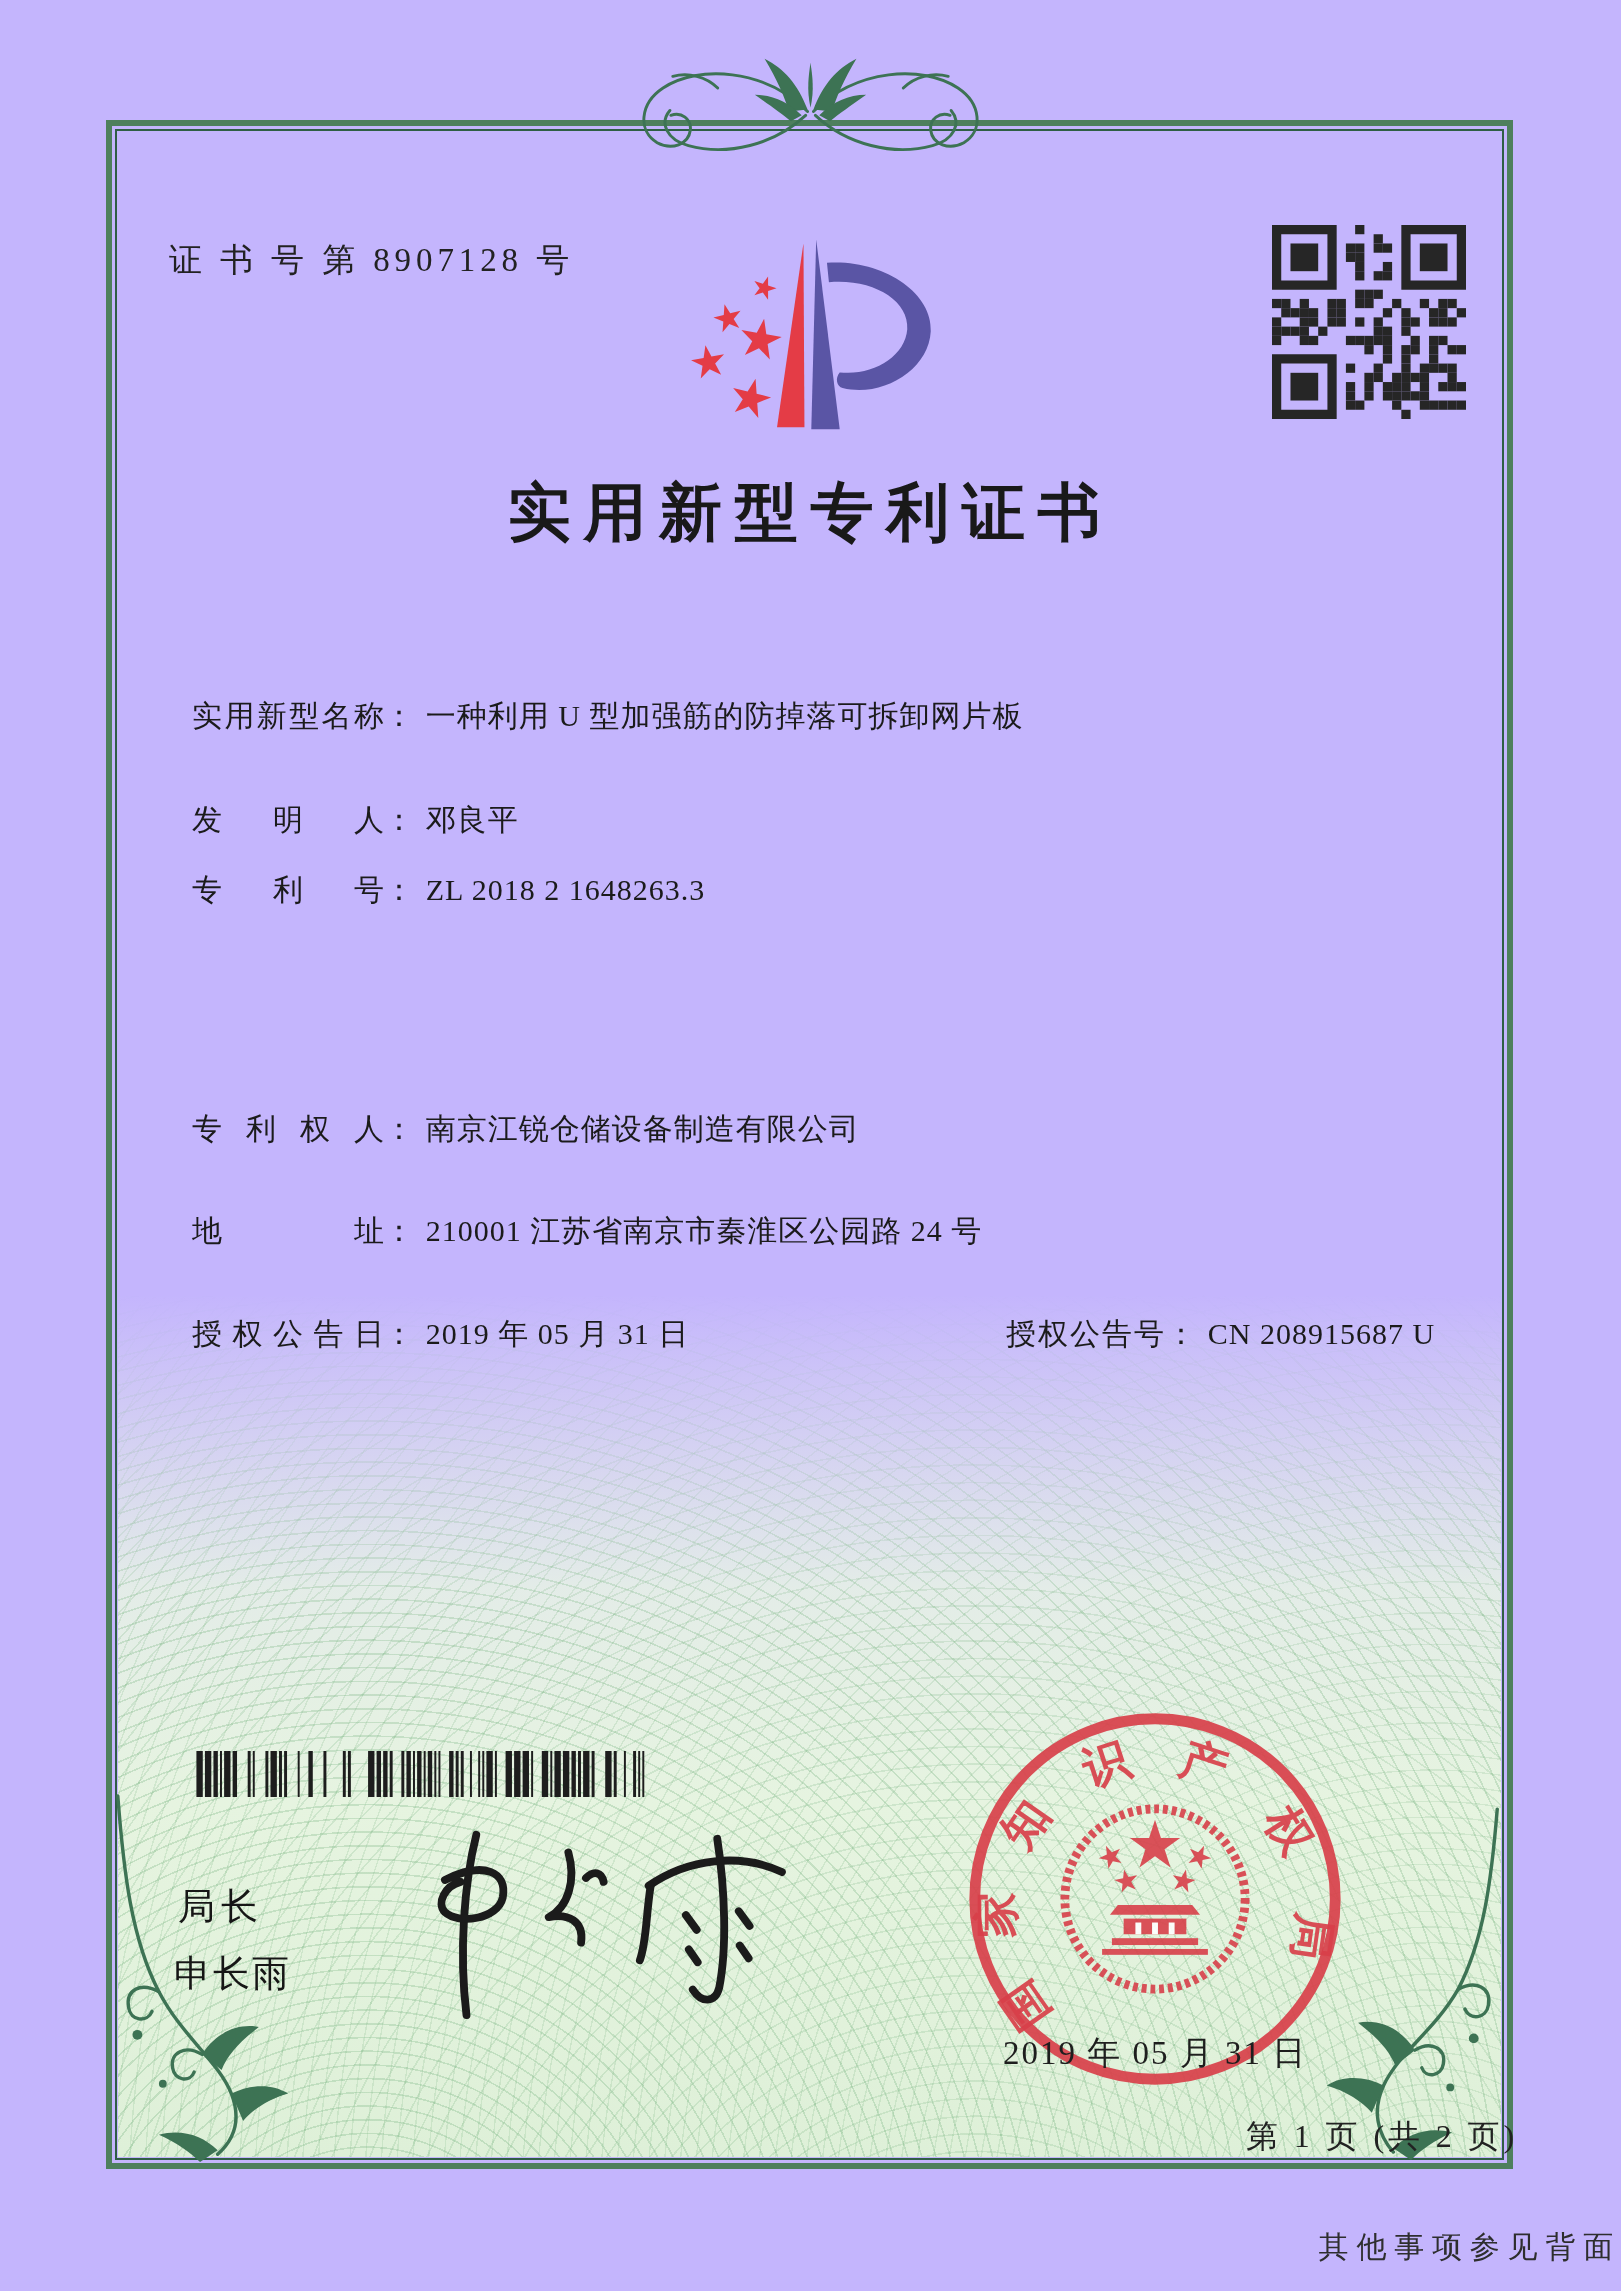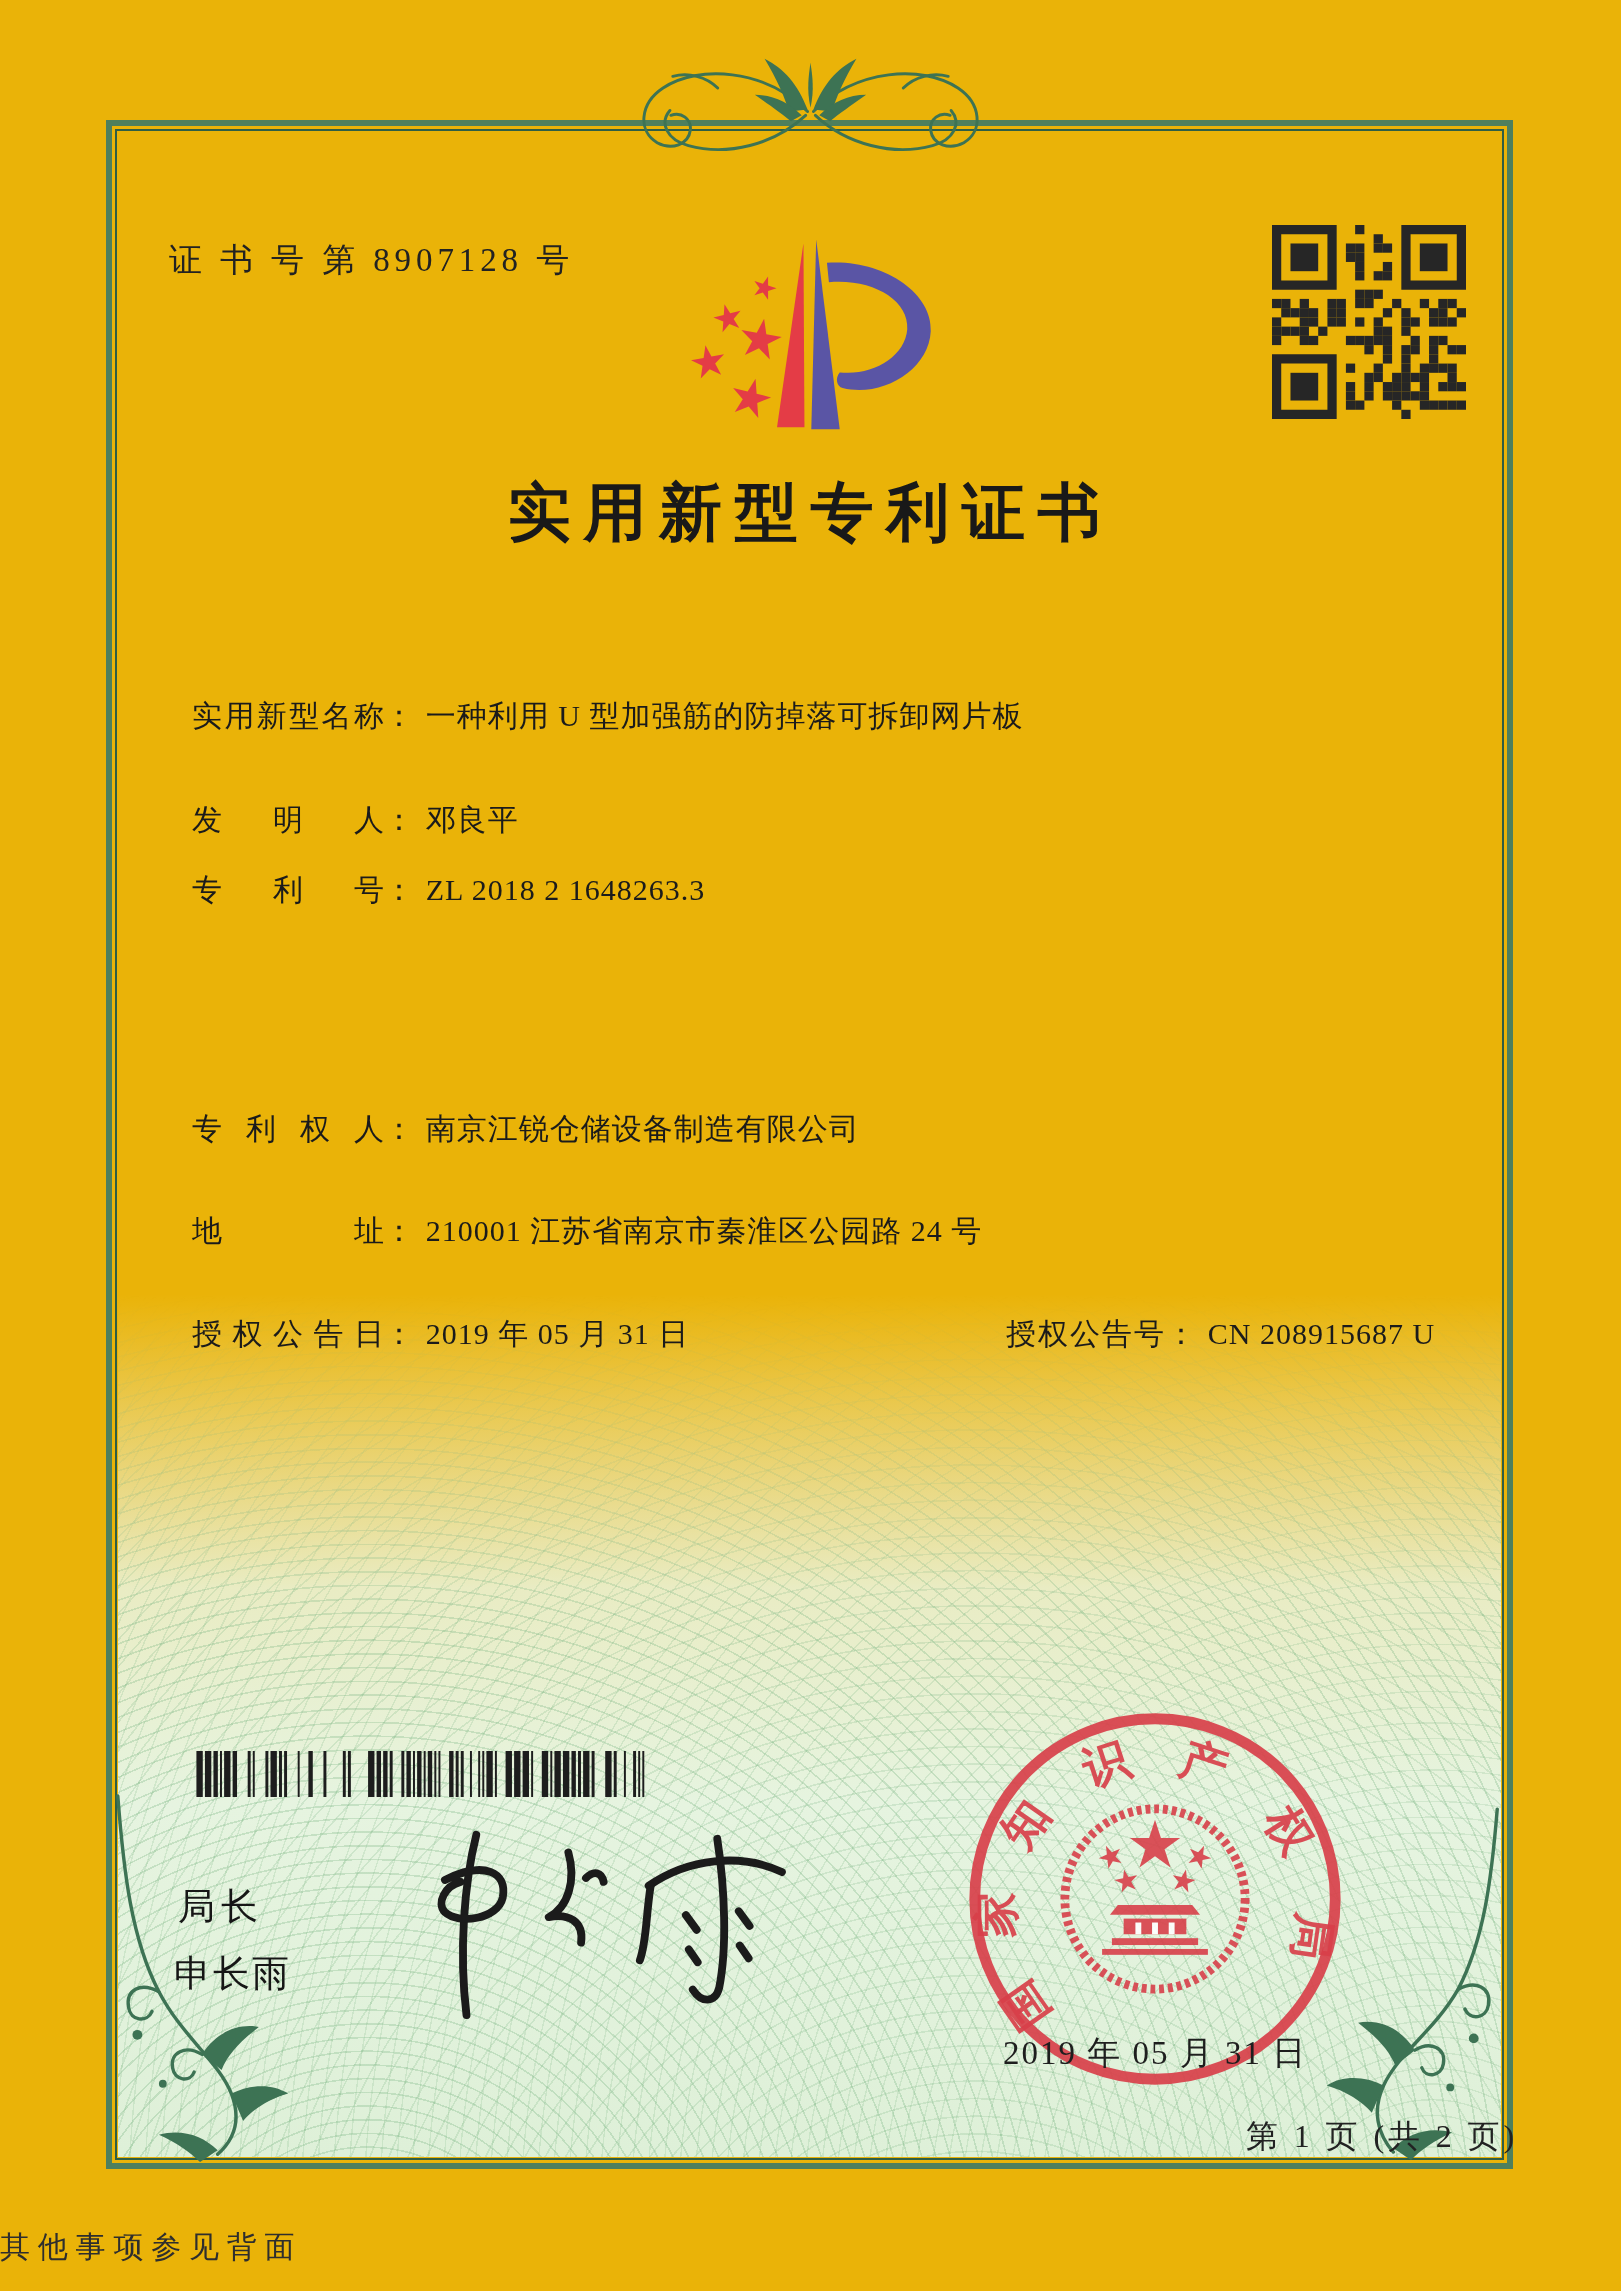--- a/index.html
+++ b/index.html
@@ -1,16 +1,16 @@
 <!DOCTYPE html>
 <html><head>
 <meta charset="utf-8">
 <style>
   html,body{margin:0;padding:0;background:#ffffff;}
-  .page{position:relative;width:1621px;height:2292px;background:#eab308;overflow:hidden;
+  .page{position:relative;width:1621px;height:2292px;background:#c4b5fd;overflow:hidden;
         font-family:"Liberation Serif","DejaVu Serif",serif;color:#1c1c1c;}
 
   
   .frame-outer{position:absolute;left:106px;top:120px;width:1395px;height:2037px;
                border:6.9px solid #4e7f5d;}
   .frame-inner{position:absolute;inset:2.9px;border:2px solid #2f5e45;}
 
   
   .waves{position:absolute;left:5.9px;right:5.9px;bottom:5.9px;height:863px;
          background:linear-gradient(180deg,rgba(233,246,228,0) 0px,rgba(233,246,228,.85) 294px,
@@ -47,21 +47,21 @@
   .signer-title{position:absolute;left:178px;top:1882px;font-size:37px;letter-spacing:5.9px;color:#161616;}
   .signer-name{position:absolute;left:174px;top:1949px;font-size:37px;letter-spacing:2px;color:#161616;}
   .signature{position:absolute;left:394px;top:1821px;}
   .seal{position:absolute;left:963px;top:1707px;}
   .seal-char{font-size:47px;font-weight:700;fill:#d8404a;text-anchor:middle;
              font-family:"Liberation Serif","DejaVu Serif",serif;}
   .seal-date{position:absolute;left:963px;top:2031px;width:384px;text-align:center;
              font-size:33px;letter-spacing:2px;color:#1e1e1e;}
   .page-footer{position:absolute;left:110px;top:2115px;width:1408px;text-align:right;
                font-size:32px;letter-spacing:3.9px;color:#222;}
-  .back-note{position:absolute;left:0;right:0;top:2227px;text-align:left;
+  .back-note{position:absolute;left:0;right:0;top:2227px;text-align:right;
              font-size:30px;letter-spacing:7.8px;color:#2e2e2e;font-family:Liberation Mono, monospace;}
 
   .ornament-top{position:absolute;left:541px;top:47px;}
   .ornament-bl{position:absolute;left:108px;top:1790px;}
   .ornament-br{position:absolute;left:1266px;top:1803px;}
   svg{display:block;}
 </style>
 </head>
 <body>
 

